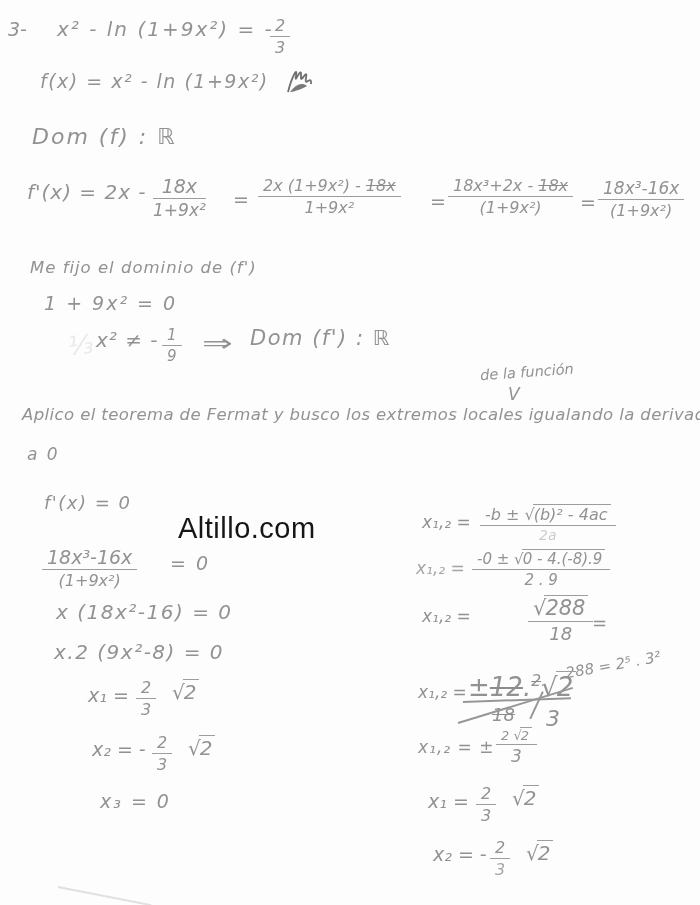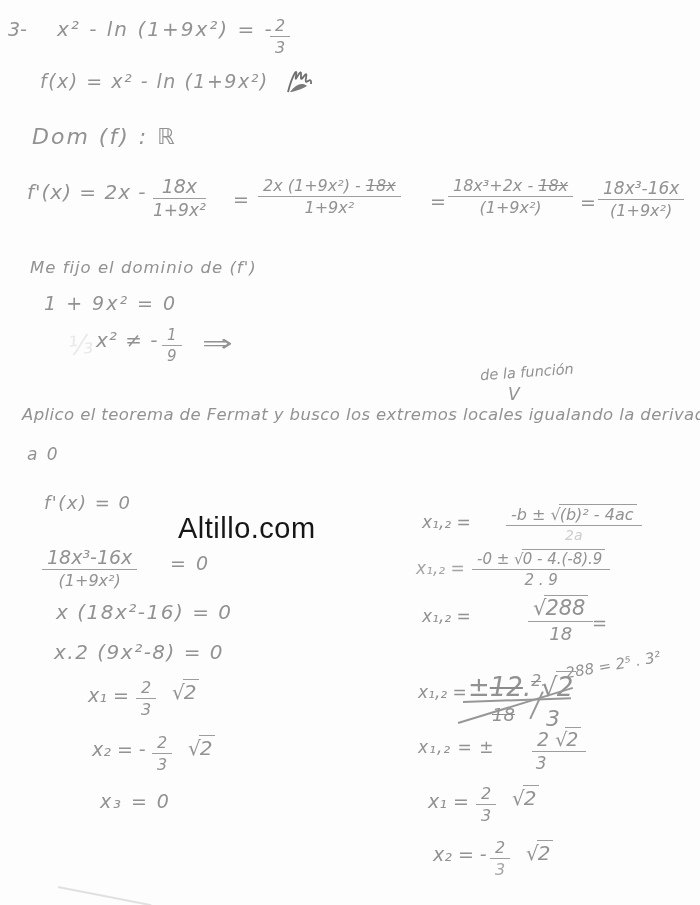--- a/index.html
+++ b/index.html
@@ -70,20 +70,21 @@
 
   <span class="hw" style="left:30px;top:258px;font-size:16.5px;letter-spacing:1px;">Me fijo el dominio de (f')</span>
   <span class="hw" style="left:44px;top:292px;font-size:19px;letter-spacing:2px;">1 + 9x² = 0</span>
   <span class="hw erased" style="left:68px;top:330px;font-size:26px;transform:rotate(-6deg);">⅓</span>
   <span class="hw" style="left:96px;top:328px;font-size:20px;letter-spacing:1px;">x² ≠ -</span>
   <span class="frac" style="left:162px;top:326px;font-size:15px;">
     <span class="num">1</span>
     <span class="den">9</span>
   </span>
   <span class="hw" style="left:202px;top:330px;font-size:23px;transform:scaleX(1.6);transform-origin:left center;">⇒</span>
+  <span class="hw" style="left:250px;top:326px;font-size:21px;letter-spacing:1.5px;">Dom (f') : ℝ</span>
 
   <span class="hw" style="left:480px;top:364px;font-size:14.5px;transform:rotate(-4deg);">de la función</span>
   <span class="hw" style="left:508px;top:384px;font-size:17px;">V</span>
   <span class="hw" style="left:22px;top:405px;font-size:16.5px;letter-spacing:.4px;">Aplico el teorema de Fermat y busco los extremos locales igualando la derivada</span>
   <span class="hw" style="left:27px;top:444px;font-size:17px;letter-spacing:2px;">a 0</span>
 
   <span class="hw" style="left:44px;top:492px;font-size:18px;letter-spacing:1.5px;">f'(x) = 0</span>
   <span class="wm" style="left:178px;top:480px;margin-top:32px;">Altillo.com</span>
 
   <span class="frac" style="left:42px;top:546px;font-size:16px;">
@@ -105,21 +106,21 @@
   <span class="hw" style="left:92px;top:738px;font-size:19px;">x₂ = -</span>
   <span class="frac lt" style="left:152px;top:733px;font-size:16px;">
     <span class="num">2</span>
     <span class="den">3</span>
   </span>
   <span class="hw sq" style="left:188px;top:736px;font-size:20px;"><span class="rs">√</span><span class="rad">2</span></span>
 
   <span class="hw" style="left:100px;top:790px;font-size:19px;letter-spacing:2px;">x₃ = 0</span>
 
   <span class="hw" style="left:422px;top:512px;font-size:17px;">x₁,₂ =</span>
-  <span class="frac" style="left:480px;top:505px;font-size:16px;margin-left:26px;">
+  <span class="frac" style="left:480px;top:505px;font-size:16px;">
     <span class="num"><span>-b ±</span> <span class="sq"><span class="rs">√</span><span class="rad">(b)² - 4ac</span></span></span>
     <span class="den faint" style="font-size:14px;">2a</span>
   </span>
 
   <span class="hw lt" style="left:416px;top:558px;font-size:17px;">x₁,₂ =</span>
   <span class="frac" style="left:472px;top:550px;font-size:15px;">
     <span class="num"><span>-0 ±</span> <span class="sq"><span class="rs">√</span><span class="rad">0 - 4.(-8).9</span></span></span>
     <span class="den">2 . 9</span>
   </span>
 
@@ -135,21 +136,21 @@
   <span class="hw" style="left:418px;top:682px;font-size:17px;">x₁,₂ =</span>
   <span class="hw" style="left:468px;top:672px;font-size:26px;"><span>±</span><span class="strike">12</span><span>.</span><sup class="strike">2</sup><span class="sq"><span class="rs">√</span><span class="rad">2</span></span></span>
   <div class="stroke" style="left:463px;top:701px;width:108px;transform:rotate(-2deg);"></div>
   <span class="hw strike" style="left:492px;top:704px;font-size:18px;">18</span>
   <div class="stroke" style="left:458px;top:722px;width:120px;transform:rotate(-17deg);"></div>
   <div class="stroke" style="left:530px;top:718px;width:30px;transform:rotate(-65deg);"></div>
   <span class="hw" style="left:546px;top:706px;font-size:22px;">3</span>
 
   <span class="hw" style="left:418px;top:737px;font-size:17px;letter-spacing:1px;">x₁,₂ = ±</span>
   <span class="frac" style="left:496px;top:728px;font-size:17px;">
-    <span class="num" style="font-size:19px;margin-left:36px;"><span>2</span> <span class="sq"><span class="rs">√</span><span class="rad">2</span></span></span>
+    <span class="num" style="font-size:13px;"><span>2</span> <span class="sq"><span class="rs">√</span><span class="rad">2</span></span></span>
     <span class="den">3</span>
   </span>
 
   <span class="hw" style="left:428px;top:790px;font-size:19px;">x₁ =</span>
   <span class="frac" style="left:476px;top:784px;font-size:16px;">
     <span class="num">2</span>
     <span class="den">3</span>
   </span>
   <span class="hw sq" style="left:512px;top:786px;font-size:20px;"><span class="rs">√</span><span class="rad">2</span></span>
 

